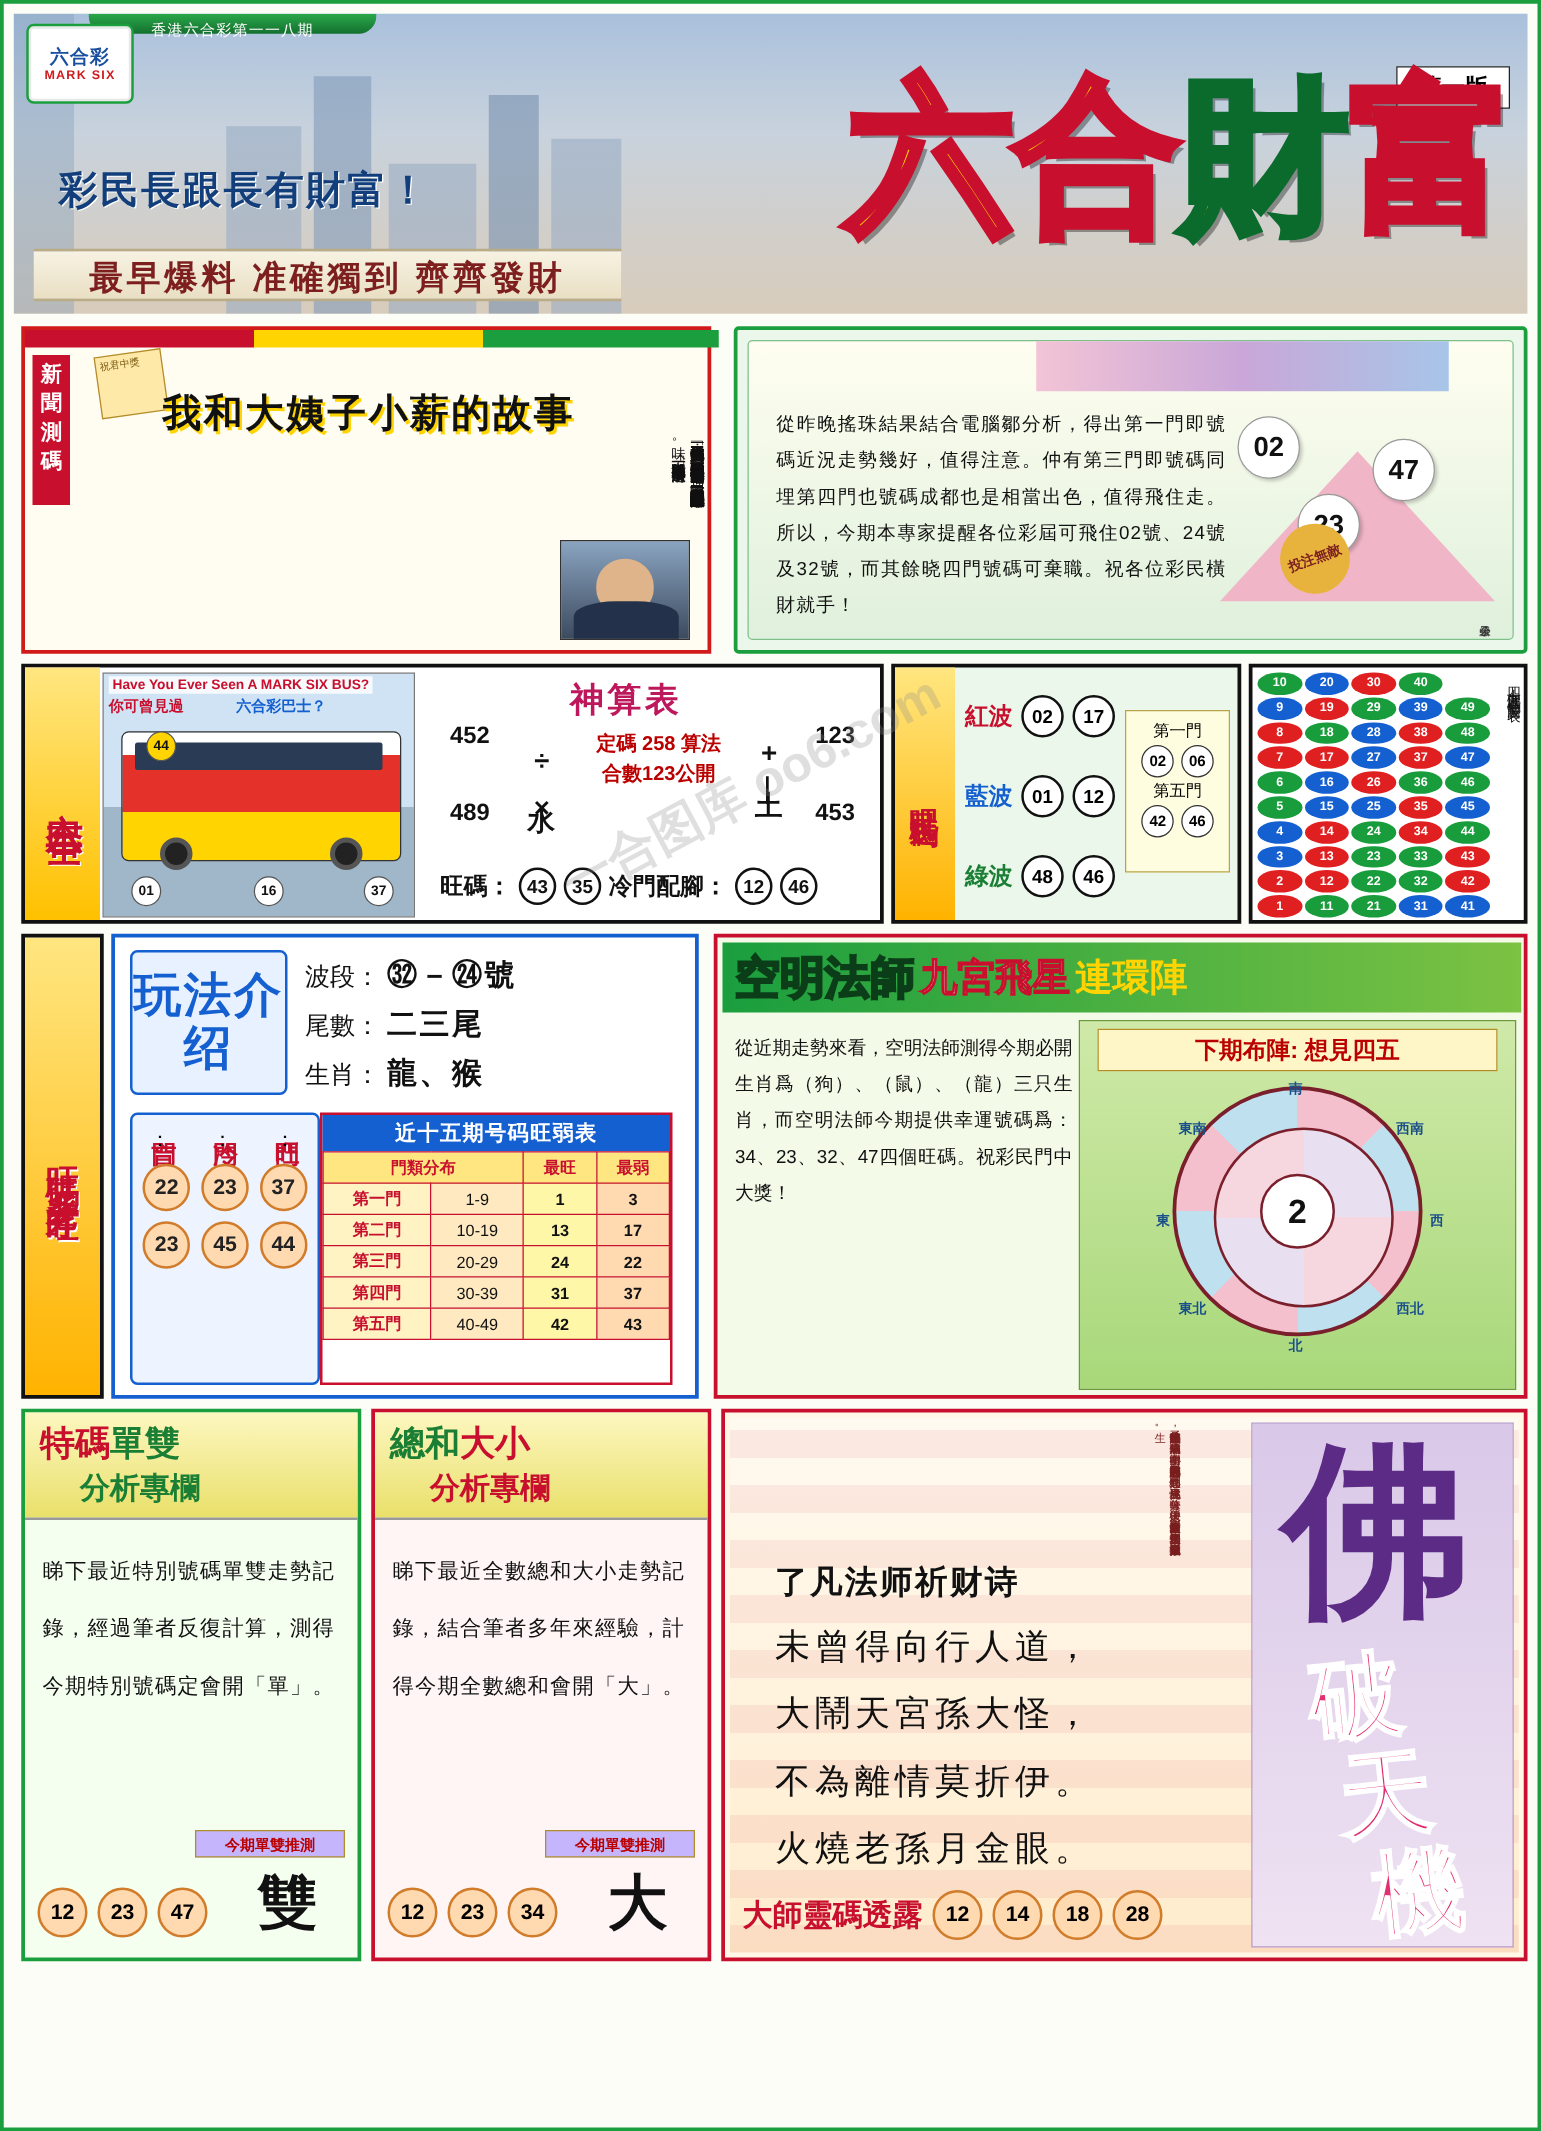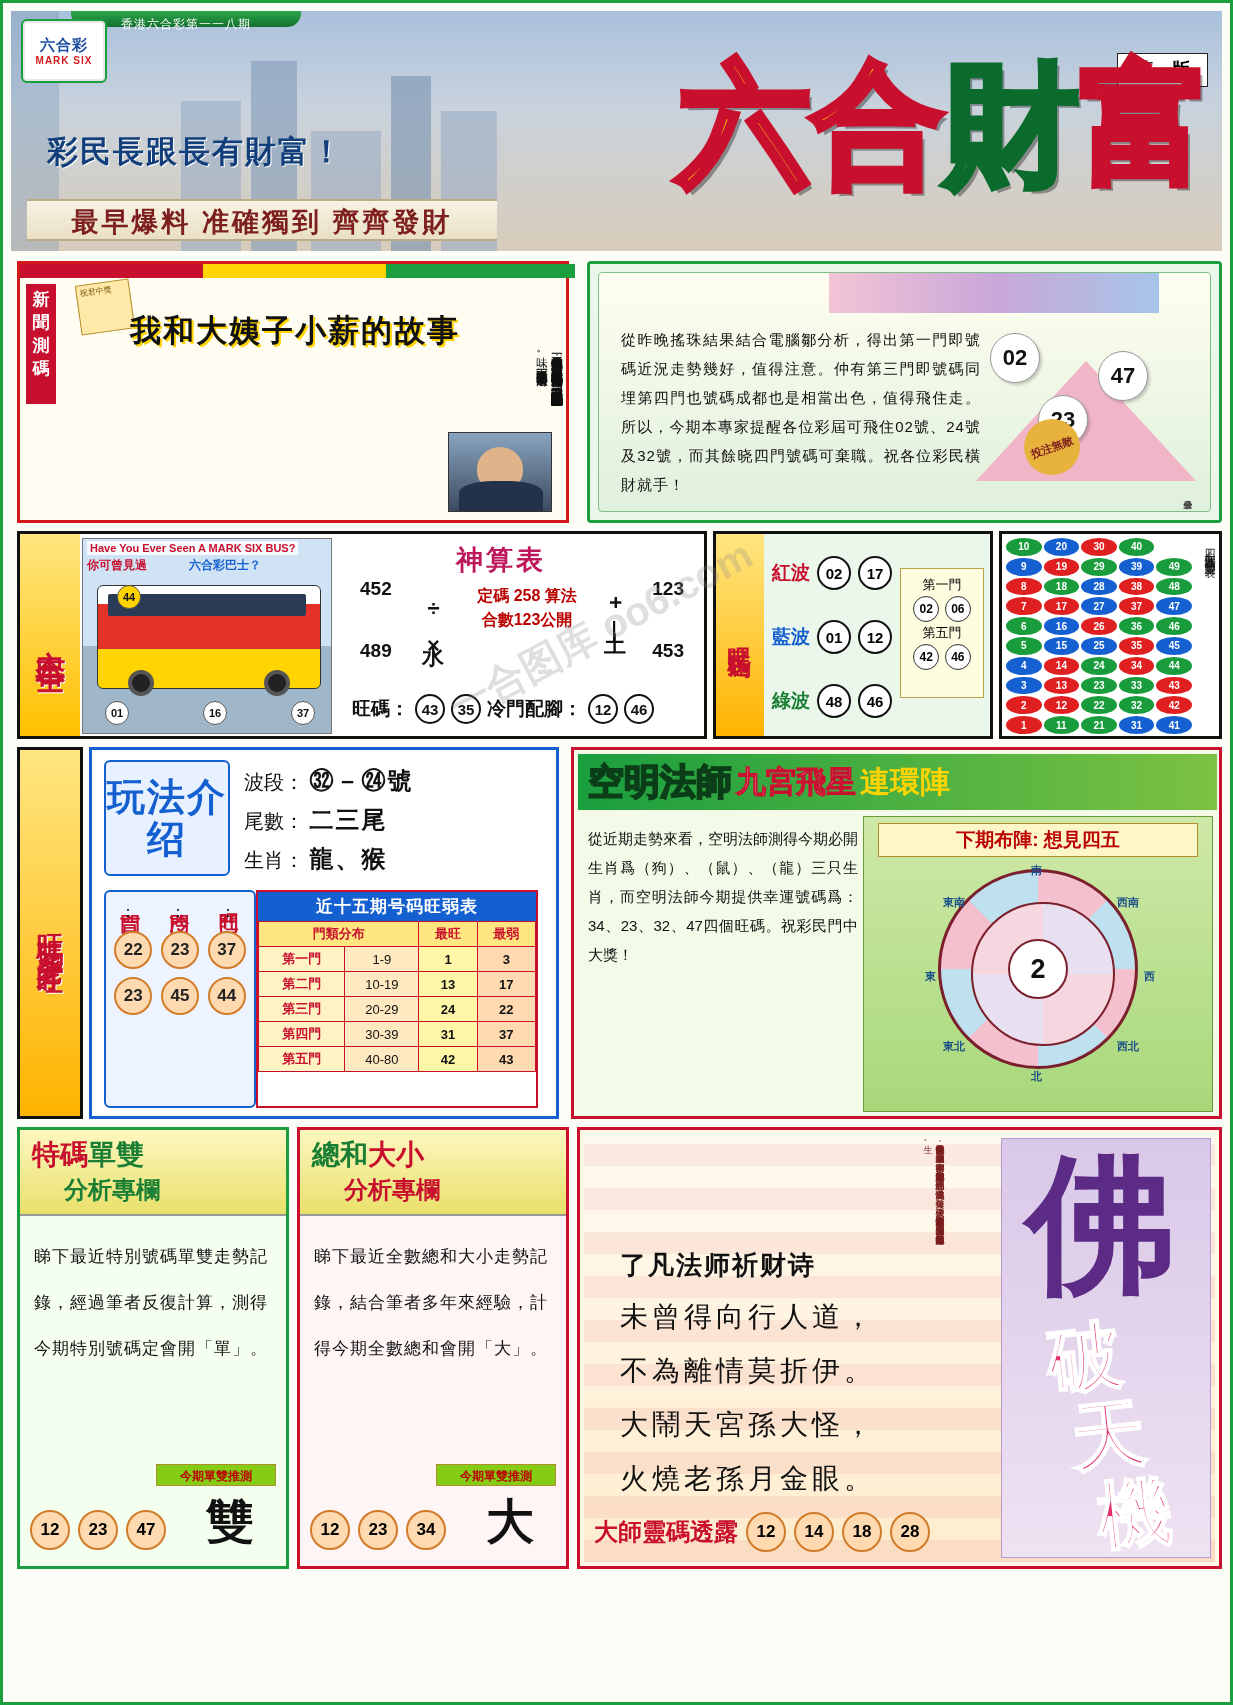--- a/index.html
+++ b/index.html
@@ -369,21 +369,21 @@
   .blu { color:#1560d0; }
   .bl-body {
     position:absolute; left:14px; top:104px; right:14px;
     font-size:17px; line-height:46px; color:#111; letter-spacing:1px;
   }
   .bl-foot {
     position:absolute; left:10px; right:10px; bottom:10px; height:92px;
   }
   .bl-foot .tagbar {
     position:absolute; right:0; top:0; width:120px; height:22px;
-    background:#84cc16; border:1px solid #b08f2a; font-size:12px;
+    background:#c4b5fd; border:1px solid #b08f2a; font-size:12px;
     text-align:center; line-height:22px; color:#b00; font-weight:bold;
   }
   .bl-foot .bigword {
     position:absolute; right:22px; top:26px; font-size:48px; font-weight:bold; color:#111;
   }
   .bl-foot .balls { position:absolute; left:0; bottom:6px; display:flex; gap:8px; }
   .bl-foot .balls div {
     width:40px; height:40px; border-radius:50%; background:#ffd9b0; border:2px solid #d07c2a;
     display:flex; align-items:center; justify-content:center; font-size:17px; font-weight:bold;
   }
@@ -701,21 +701,21 @@
               <td class="n">22</td>
             </tr>
             <tr>
               <td class="k">第四門</td>
               <td class="r">30-39</td>
               <td class="y">31</td>
               <td class="n">37</td>
             </tr>
             <tr>
               <td class="k">第五門</td>
-              <td class="r">40-80</td>
+              <td class="r">40-49</td>
               <td class="y">42</td>
               <td class="n">43</td>
             </tr>
           </tbody>
       </table>
     </div>
   </div>
 
   <div class="box master">
     <div class="master-hd">
@@ -785,22 +785,22 @@
       </div>
     </div>
   </div>
 
   <div class="box poem">
     <div class="poem-bg"></div>
     <div class="poem-top">了凡法師靈山修煉數十載，正果圓滿修煉成功，明白宇宙奧祕；對萬物之法与之運送起出九界凡夫的智慧；已達到「明心見性，見性成佛」高境界。每分廣味，決定破天機，用盡全力幫助于修運者自返救渡眾生，利用佛法普救眾生消災，拯修風靡助于修運者直返挽救人生。</div>
     <div class="poem-title">了凡法师祈财诗</div>
     <div class="poem-lines">
       <div>未曾得向行人道，</div>
+      <div>大鬧天宮孫大怪，</div>
       <div>不為離情莫折伊。</div>
-      <div>大鬧天宮孫大怪，</div>
       <div>火燒老孫月金眼。</div>
     </div>
     <div class="poem-foot">
       <span class="lbl">大師靈碼透露</span>
       <span class="b">12</span>
       <span class="b">14</span>
       <span class="b">18</span>
       <span class="b">28</span>
     </div>
     <div class="buddha">

